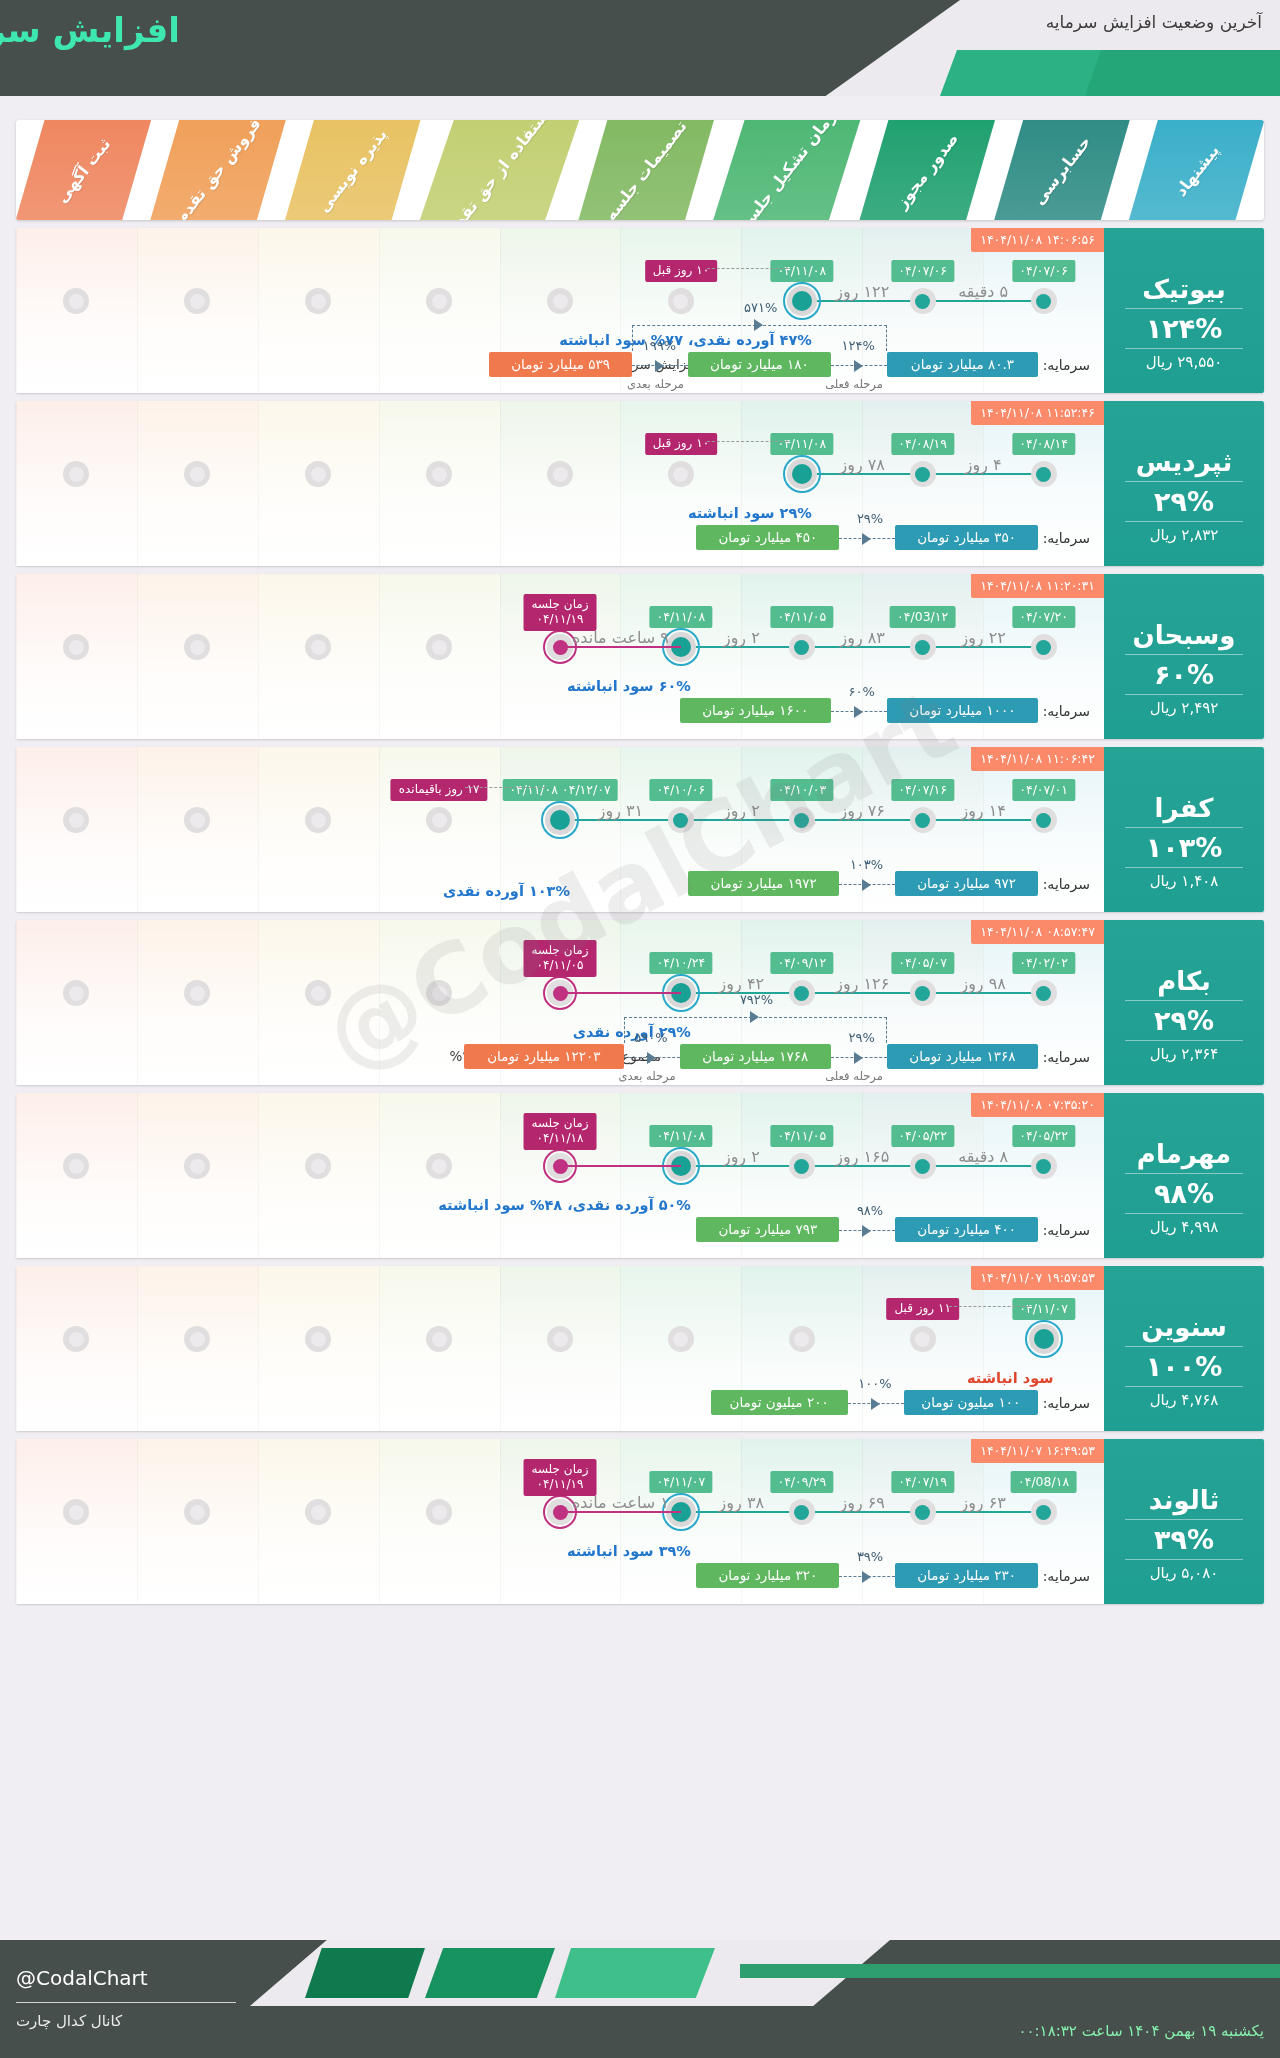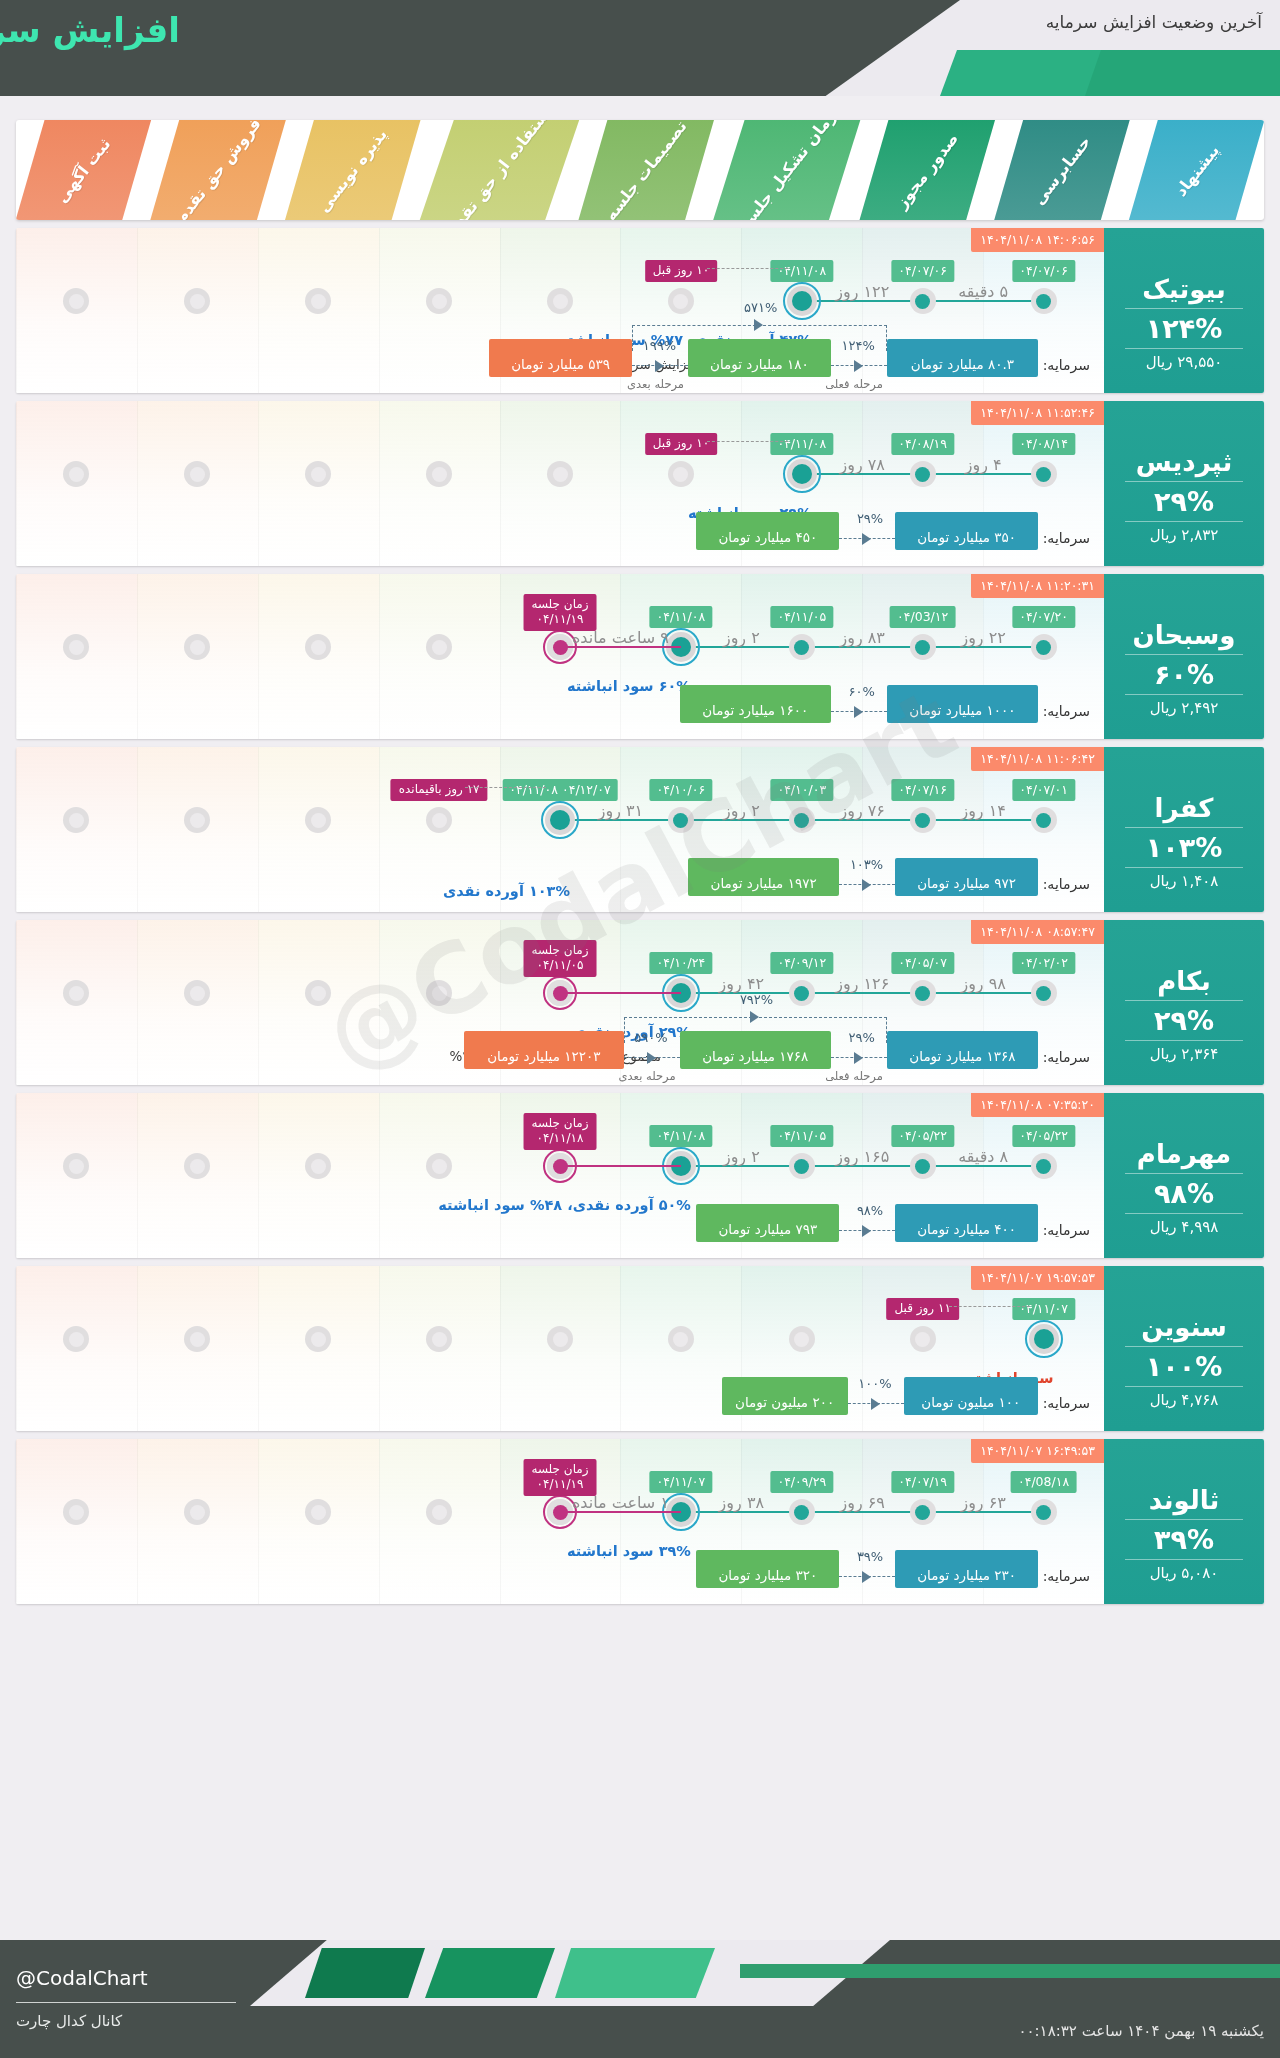--- a/index.html
+++ b/index.html
@@ -122,21 +122,21 @@
   }
   .note.red{ color:#e0452e; }
   .note.sum{ color:#3a3a3a; font-weight:normal; font-size:13.5px; }
   
   .capwrap{ position:absolute; left:0; right:0; bottom:16px; height:52px; }
   .caplabel{
     position:absolute; font-size:14px; color:#333; direction:rtl; white-space:nowrap;
   }
   .capbox{
     position:absolute; color:#fff; font-size:13.5px;
-    padding:17px 9px 5px; border-radius:2px; direction:rtl; white-space:nowrap;
+    padding:4px 9px 5px; border-radius:2px; direction:rtl; white-space:nowrap;
   }
   .cap-blue{ background:#2e9bb5; }
   .cap-green{ background:#5fb85f; }
   .cap-orange{ background:#f07a4e; }
   .pct{
     position:absolute; font-size:13px; color:#3f5d73; direction:ltr; white-space:nowrap;
   }
   .arrowline{
     position:absolute; height:0; border-top:1px dashed #5a7c92;
   }
@@ -180,21 +180,21 @@
   .f-g1{ position:absolute; left:305px; top:8px; width:120px; height:50px;
     background:#0f7a4e; clip-path:polygon(14% 0,100% 0,86% 100%,0 100%); }
   .f-g2{ position:absolute; left:425px; top:8px; width:130px; height:50px;
     background:#17935f; clip-path:polygon(14% 0,100% 0,86% 100%,0 100%); }
   .f-g3{ position:absolute; left:555px; top:8px; width:160px; height:50px;
     background:#3fc08b; clip-path:polygon(10% 0,100% 0,88% 100%,0 100%); }
   .f-bar{ position:absolute; left:740px; top:24px; width:540px; height:14px; background:#2f9e6e; }
   .f-handle{ position:absolute; left:16px; top:26px; color:#fff; font-size:20px; direction:ltr; }
   .f-rule{ position:absolute; left:16px; top:62px; width:220px; height:1px; background:#cfd3d1; }
   .f-sub{ position:absolute; left:16px; top:72px; color:#e9eceb; font-size:15px; direction:rtl; }
-  .f-date{ position:absolute; right:16px; bottom:18px; color:#e5e5e5; font-size:15px; direction:rtl; }
+  .f-date{ position:absolute; right:16px; bottom:18px; color:#86efac; font-size:15px; direction:rtl; }
 </style>
 </head>
 <body>
 
 <div class="topbar">
   <div class="topbar-dark"></div>
   <div class="topbar-green1"></div>
   <div class="topbar-green2"></div>
   <div class="brand-title">افزایش سرمایه</div>
   <div class="topbar-sub">آخرین وضعیت افزایش سرمایه</div>
@@ -755,21 +755,21 @@
             <i></i>
           </div>
           <div class="datebox" style="right: 60.4444px; top: -40px;">۰۴/۱۱/۰۷</div>
           <div class="meetbox" style="right: 181.333px; top: -40px;">۱۱ روز قبل</div>
           <div class="connector" style="border-top: 1px dashed rgb(153, 153, 153); right: 74.4444px; width: 80.8889px; top: -32px;"></div>
         </div>
         <div class="note red" style="right: 50.4444px; top: 104px;">سود انباشته</div>
         <div class="capwrap">
           <div class="caplabel" style="right: 14px; bottom: 4px;">سرمایه:</div>
           <div class="capbox cap-blue" style="right: 66px; bottom: 0px; width: 134.4px; text-align: center;">۱۰۰ میلیون تومان</div>
-          <div class="capbox cap-green" style="right: 256.4px; bottom: 0px; width: 126px; text-align: center;">۲۰۰ میلیون تومان</div>
+          <div class="capbox cap-green" style="right: 256.4px; bottom: 0px; width: 137px; text-align: center;">۲۰۰ میلیون تومان</div>
           <div class="arrowline" style="right: 200.4px; width: 56px; bottom: 11px;"></div>
           <div class="arrowhead" style="right: 224.4px; bottom: 5px; transform: scaleX(-1);"></div>
           <div class="pct" style="right: 212.4px; bottom: 24px;">۱۰۰%</div>
         </div>
       </div>
     </div>
     <div class="row" style="top: 1439px;">
       <div class="panel">
         <div class="nm">ثالوند</div>
         <div class="hr"></div>

